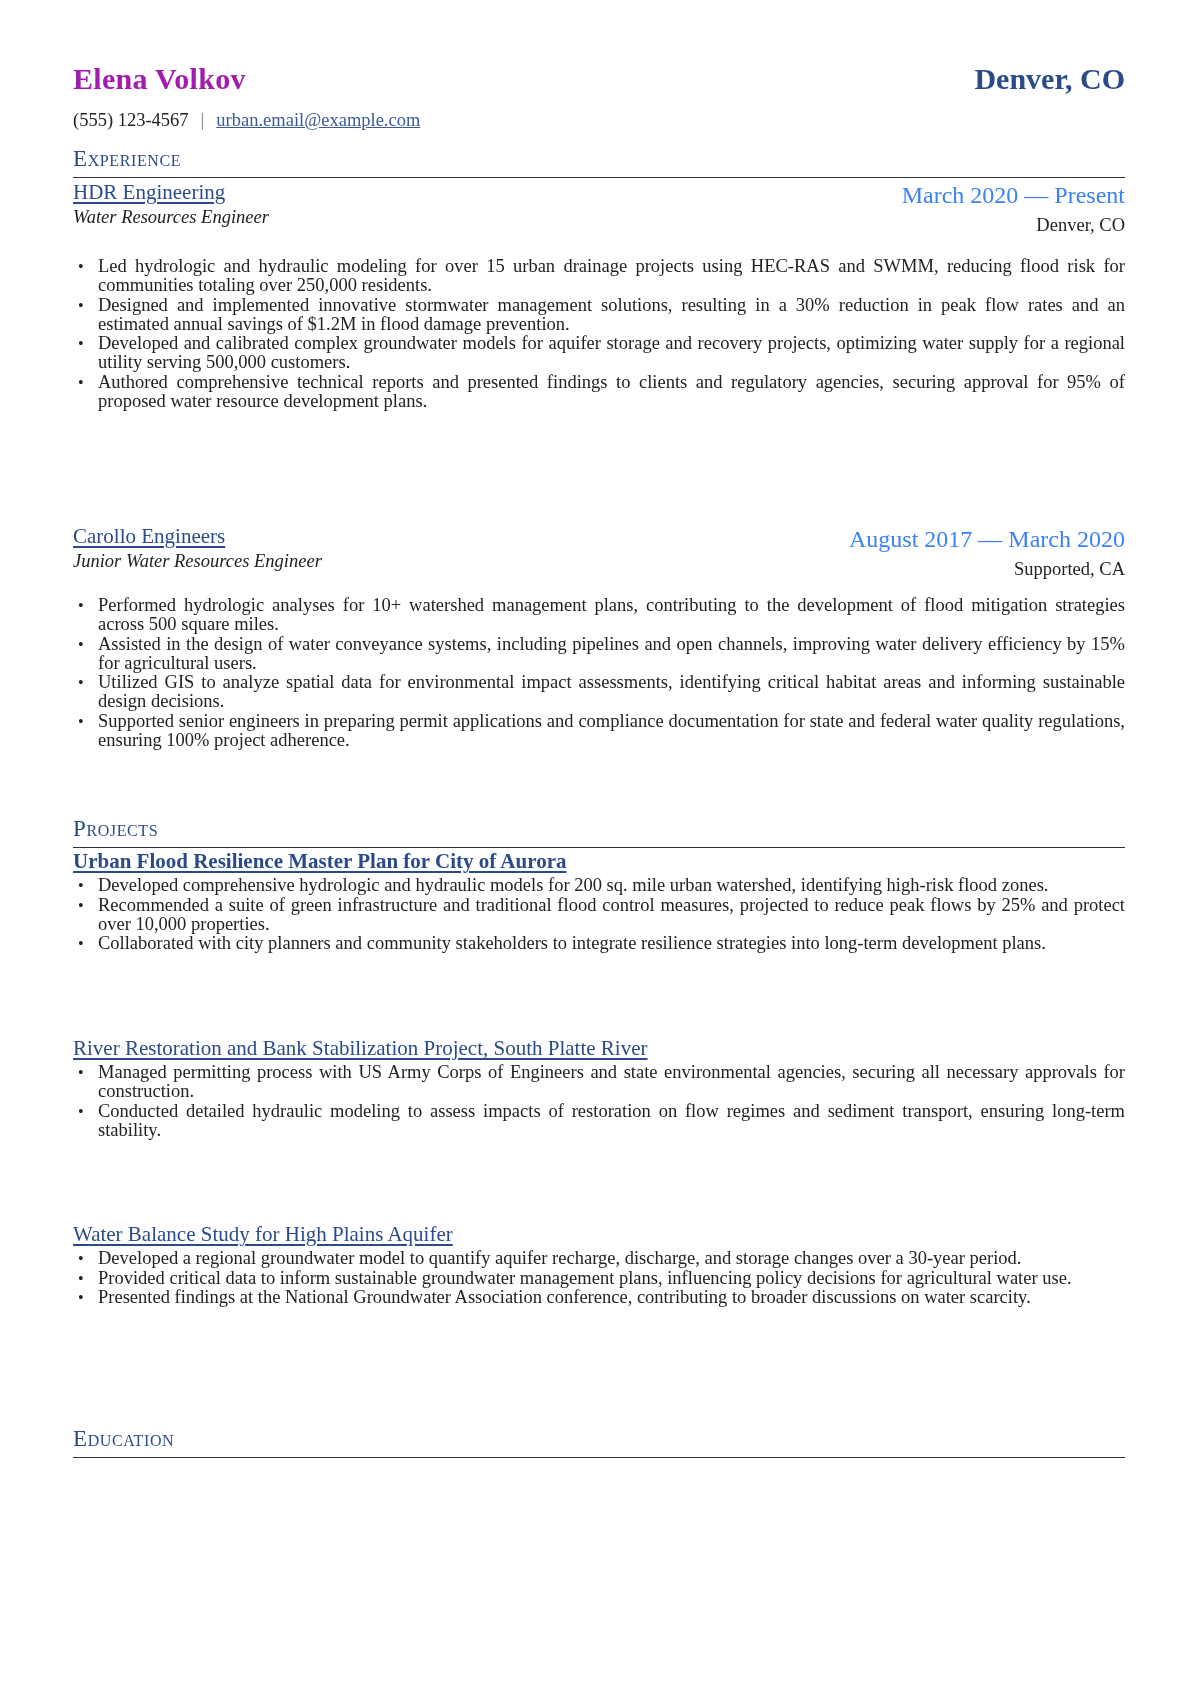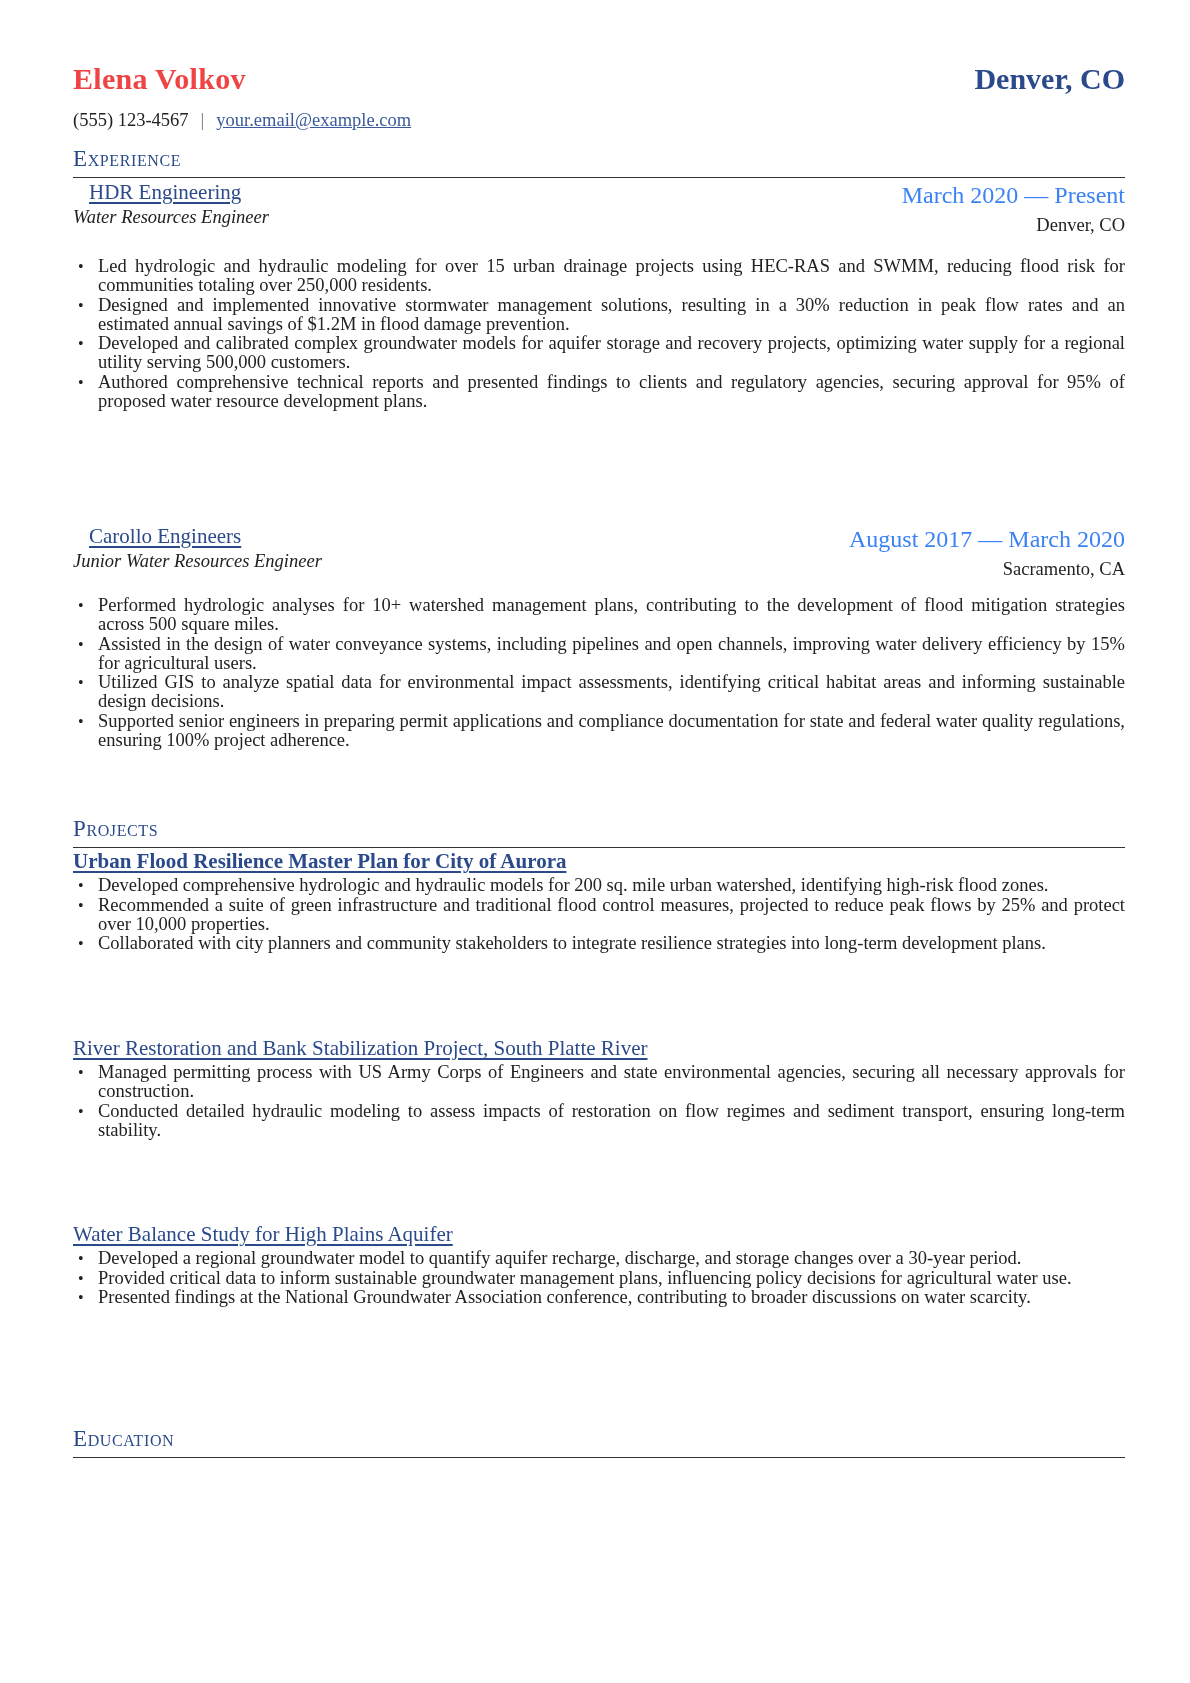--- a/index.html
+++ b/index.html
@@ -1,32 +1,32 @@
 <!DOCTYPE html>
 <html><head>
 <meta charset="utf-8">
 <style>
   html, body { margin: 0; padding: 0; background: #ffffff; }
   body { width: 1190px; height: 1683px; position: relative; overflow: hidden;
          font-family: "DejaVu Serif", "Liberation Serif", serif; color: #1a1a1a; }
   .page { position: absolute; left: 73px; top: 0; width: 1052px; }
   .header-row { position: absolute; top: 62px; left: 0; width: 1052px; height: 40px; }
   .name { position: absolute; left: 0; top: 0; font-family: "Liberation Serif", serif;
-          font-weight: bold; font-size: 30px; color: #ef4444; letter-spacing: 0.3px; }
+          font-weight: bold; font-size: 30px; color: #a21caf; letter-spacing: 0.3px; }
   .loc-head { position: absolute; right: 0; top: 0; font-family: "Liberation Serif", serif;
               font-weight: bold; font-size: 30px; color: #2b4a8b; }
   .contact { position: absolute; top: 110px; left: 0; font-family: "Liberation Serif", serif;
              font-size: 18.5px; color: #222; }
   .contact .sep { color: #777; margin: 0 12px; }
   .contact a { color: #3a5a9a; text-decoration: underline; }
   .section-title { position: absolute; left: 0; width: 1052px; font-family: "Liberation Serif", serif;
                    font-size: 23px; color: #2b4a8b; font-variant: small-caps; letter-spacing: 0.6px;
                    border-bottom: 1.3px solid #333; padding-bottom: 5px; line-height: 26px; }
   .job-head { position: absolute; left: 0; width: 1052px; font-family: "Liberation Serif", serif; }
-  .company { font-size: 21px; color: #2b4a8b; text-decoration: underline; text-underline-offset: 3px; margin-left: 16px; }
+  .company { font-size: 21px; color: #2b4a8b; text-decoration: underline; text-underline-offset: 3px; }
   .dates { position: absolute; right: 0; top: 2px; font-size: 24px; color: #3b82f6; }
   .role { font-style: italic; font-size: 18.5px; color: #222; margin-top: 2px; }
   .city { position: absolute; right: 0; bottom: 0; font-size: 18.5px; color: #222; }
   ul.bullets { position: absolute; left: 0; width: 1052px; margin: 0; padding: 0; list-style: none;
                font-family: "Liberation Serif", serif; font-size: 18.5px; line-height: 19px;
                text-align: justify; color: #222; }
   ul.bullets li { position: relative; padding-left: 25px; margin: 0 0 0.5px 0; hyphens: auto; }
   ul.bullets li::before { content: "\2022"; position: absolute; left: 5px; top: 0; font-size: 16px; }
   .proj-title { position: absolute; left: 0; font-family: "Liberation Serif", serif; font-size: 21px;
                 color: #2b4a8b; text-decoration: underline; text-underline-offset: 3px; }
@@ -35,21 +35,21 @@
 <body>
 
 <div class="page">
 
   <div class="header-row">
     <div class="name">Elena Volkov</div>
     <div class="loc-head">Denver, CO</div>
   </div>
 
   <div class="contact">
-    <span>(555) 123-4567</span><span class="sep">|</span><a>your.email@example.com</a>
+    <span>(555) 123-4567</span><span class="sep">|</span><a>urban.email@example.com</a>
   </div>
 
   <div class="section-title" style="top:146px;">Experience</div>
 
   <div class="job-head" style="top:180px; height:56px;">
     <div><span class="company">HDR Engineering</span></div>
     <div class="dates">March 2020 — Present</div>
     <div class="role">Water Resources Engineer</div>
     <div class="city">Denver, CO</div>
   </div>
@@ -58,21 +58,21 @@
     <li>Led hydrologic and hydraulic modeling for over 15 urban drainage projects using HEC-RAS and SWMM, reducing flood risk for communities totaling over 250,000 residents.</li>
     <li>Designed and implemented innovative stormwater management solutions, resulting in a 30% reduction in peak flow rates and an estimated annual savings of $1.2M in flood damage prevention.</li>
     <li>Developed and calibrated complex groundwater models for aquifer storage and recovery projects, optimizing water supply for a regional utility serving 500,000 customers.</li>
     <li>Authored comprehensive technical reports and presented findings to clients and regulatory agencies, securing approval for 95% of proposed water resource development plans.</li>
   </ul>
 
   <div class="job-head" style="top:524px; height:56px;">
     <div><span class="company">Carollo Engineers</span></div>
     <div class="dates">August 2017 — March 2020</div>
     <div class="role">Junior Water Resources Engineer</div>
-    <div class="city">Sacramento, CA</div>
+    <div class="city">Supported, CA</div>
   </div>
 
   <ul class="bullets" style="top:596px;">
     <li>Performed hydrologic analyses for 10+ watershed management plans, contributing to the development of flood mitigation strategies across 500 square miles.</li>
     <li>Assisted in the design of water conveyance systems, including pipelines and open channels, improving water delivery efficiency by 15% for agricultural users.</li>
     <li>Utilized GIS to analyze spatial data for environmental impact assessments, identifying critical habitat areas and informing sustainable design decisions.</li>
     <li>Supported senior engineers in preparing permit applications and compliance documentation for state and federal water quality regulations, ensuring 100% project adherence.</li>
   </ul>
 
   <div class="section-title" style="top:816px;">Projects</div>

